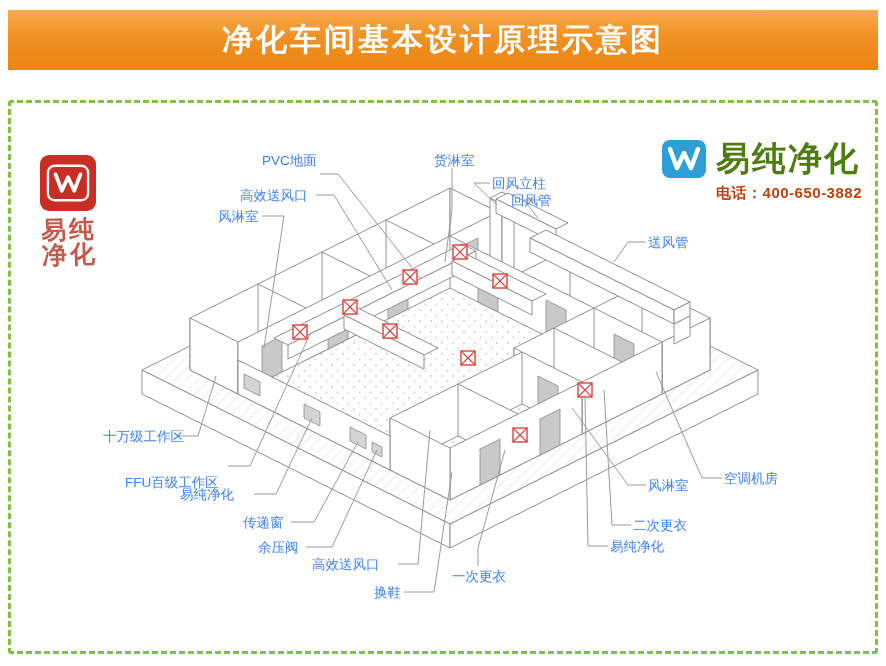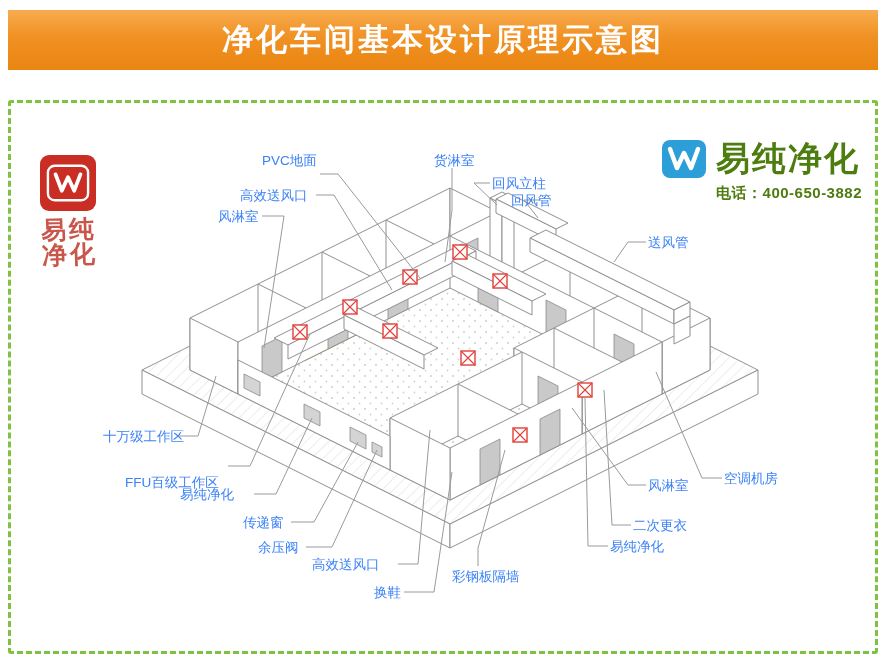--- a/index.html
+++ b/index.html
@@ -24,21 +24,21 @@
               font-family:"DejaVu Serif",serif;font-weight:bold;color:#c0392b;
               font-size:25px;line-height:25px;text-align:center;opacity:.85;
               transform:rotate(-2deg);}
 
   
   .brand{position:absolute;right:24px;top:136px;text-align:left;}
   .brand-row{display:flex;align-items:center;gap:8px;}
   .brand-name{font-size:34px;font-weight:bold;color:#4d7c0f;letter-spacing:2px;
               font-family:"Liberation Serif","DejaVu Serif",serif;}
   .brand-phone{margin-top:2px;margin-left:56px;font-size:15px;font-weight:bold;
-               color:#4d7c0f;letter-spacing:.5px;}
+               color:#c2410c;letter-spacing:.5px;}
 
   
   .lbl{position:absolute;font-size:13.5px;color:#3b82f6;white-space:nowrap;}
 
   
   svg.iso{position:absolute;left:0;top:0;}
   .wall{fill:#ffffff;stroke:#8f8f8f;stroke-width:1;stroke-linejoin:round;}
   .door{fill:#c9c9c9;stroke:#8a8a8a;stroke-width:.8;}
   .win{fill:#d4d4d4;stroke:#8a8a8a;stroke-width:.8;}
   .slabface{fill:#ffffff;stroke:#909090;stroke-width:1;}
@@ -270,17 +270,17 @@
 <div class="lbl" style="left:492px;top:175px">回风立柱</div>
 <div class="lbl" style="left:511px;top:192px">回风管</div>
 <div class="lbl" style="left:648px;top:234px">送风管</div>
 <div class="lbl" style="left:103px;top:428px">十万级工作区</div>
 <div class="lbl" style="left:125px;top:474px">FFU百级工作区</div>
 <div class="lbl" style="left:180px;top:486px">易纯净化</div>
 <div class="lbl" style="left:243px;top:514px">传递窗</div>
 <div class="lbl" style="left:258px;top:539px">余压阀</div>
 <div class="lbl" style="left:312px;top:556px">高效送风口</div>
 <div class="lbl" style="left:374px;top:584px">换鞋</div>
-<div class="lbl" style="left:452px;top:568px">彩钢板隔墙</div>
+<div class="lbl" style="left:452px;top:568px">一次更衣</div>
 <div class="lbl" style="left:610px;top:538px">易纯净化</div>
 <div class="lbl" style="left:633px;top:517px">二次更衣</div>
 <div class="lbl" style="left:648px;top:477px">风淋室</div>
 <div class="lbl" style="left:724px;top:470px">空调机房</div>
 
 </body></html>

